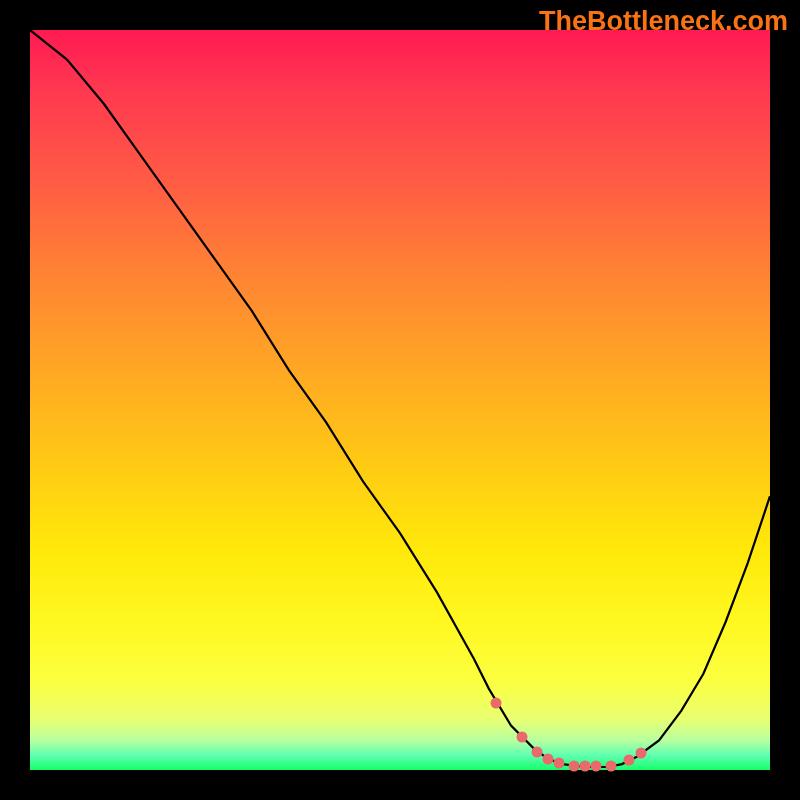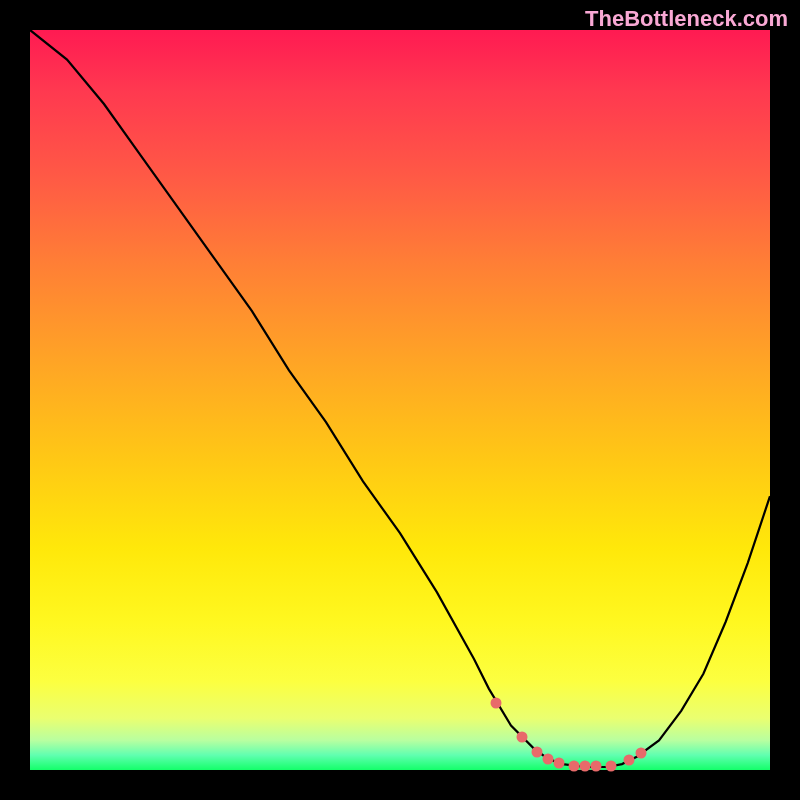--- a/index.html
+++ b/index.html
@@ -8,22 +8,22 @@
     height: 800px;
     background: #000;
     position: relative;
     font-family: Arial, sans-serif;
     overflow: hidden;
   }
   .watermark {
     position: absolute;
     top: 6px;
     right: 12px;
-    color: #f9a8d4;
-    font-size: 22px;
+    color: #f97316;
+    font-size: 27px;
     font-weight: bold;
     z-index: 10;
   }
   .plot-area {
     position: absolute;
     left: 30px;
     top: 30px;
     width: 740px;
     height: 740px;
     background: linear-gradient(to bottom,

